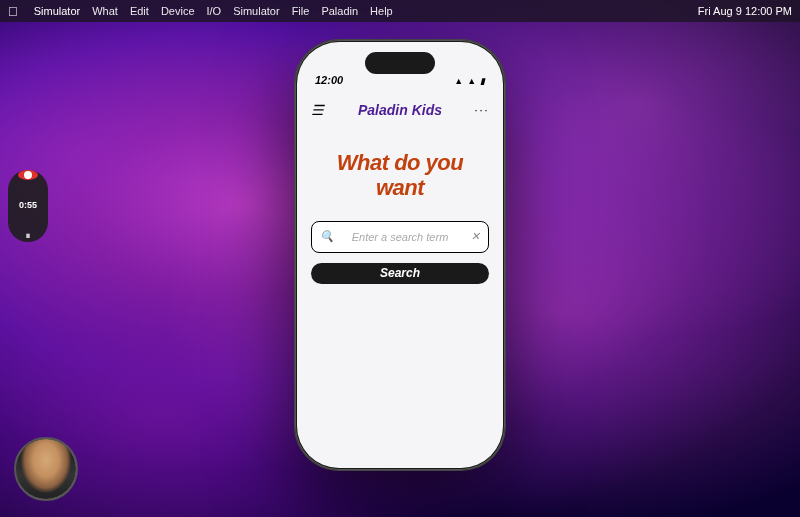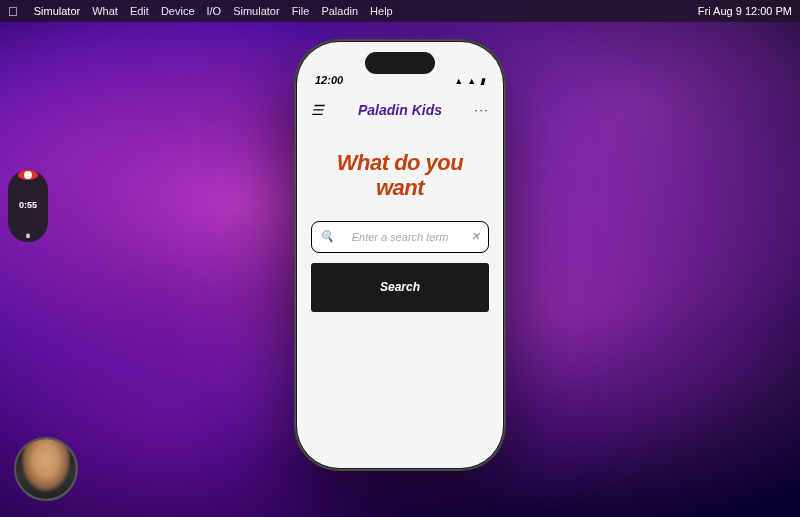--- a/index.html
+++ b/index.html
@@ -229,23 +229,23 @@
     }
 
     .search-clear-icon {
       font-size: 11px;
       color: #888;
       flex-shrink: 0;
     }
 
     .search-button {
       width: 100%;
-      height: 49px;
+      height: 21px;
       background: #1a1a1a;
-      border-radius: 3px;
+      border-radius: 16px;
       display: flex;
       align-items: center;
       justify-content: center;
     }
 
     .search-button-text {
       color: #fff;
       font-size: 12px;
       font-weight: 600;
     }

